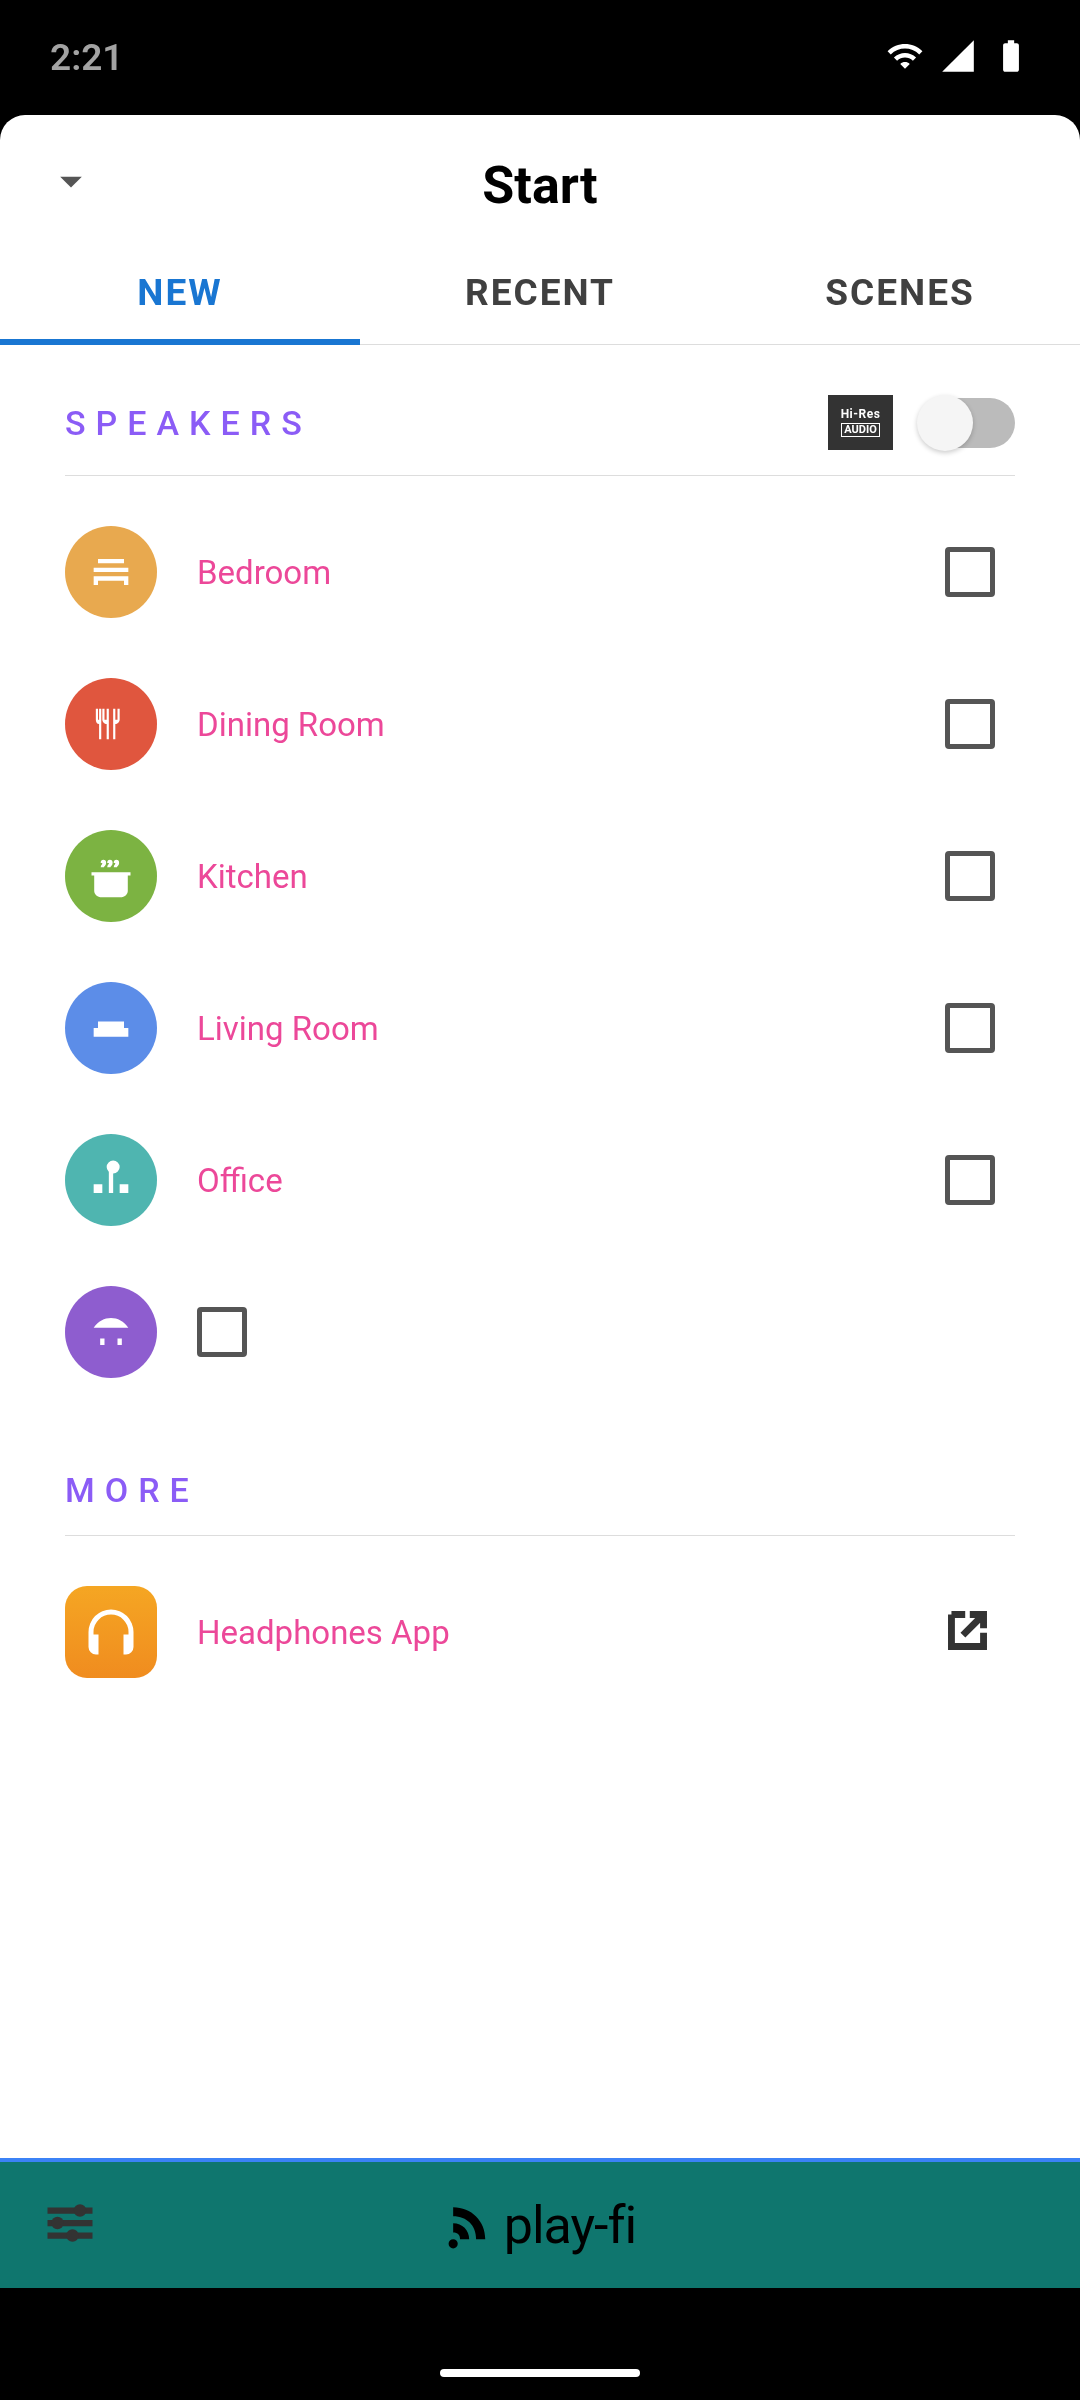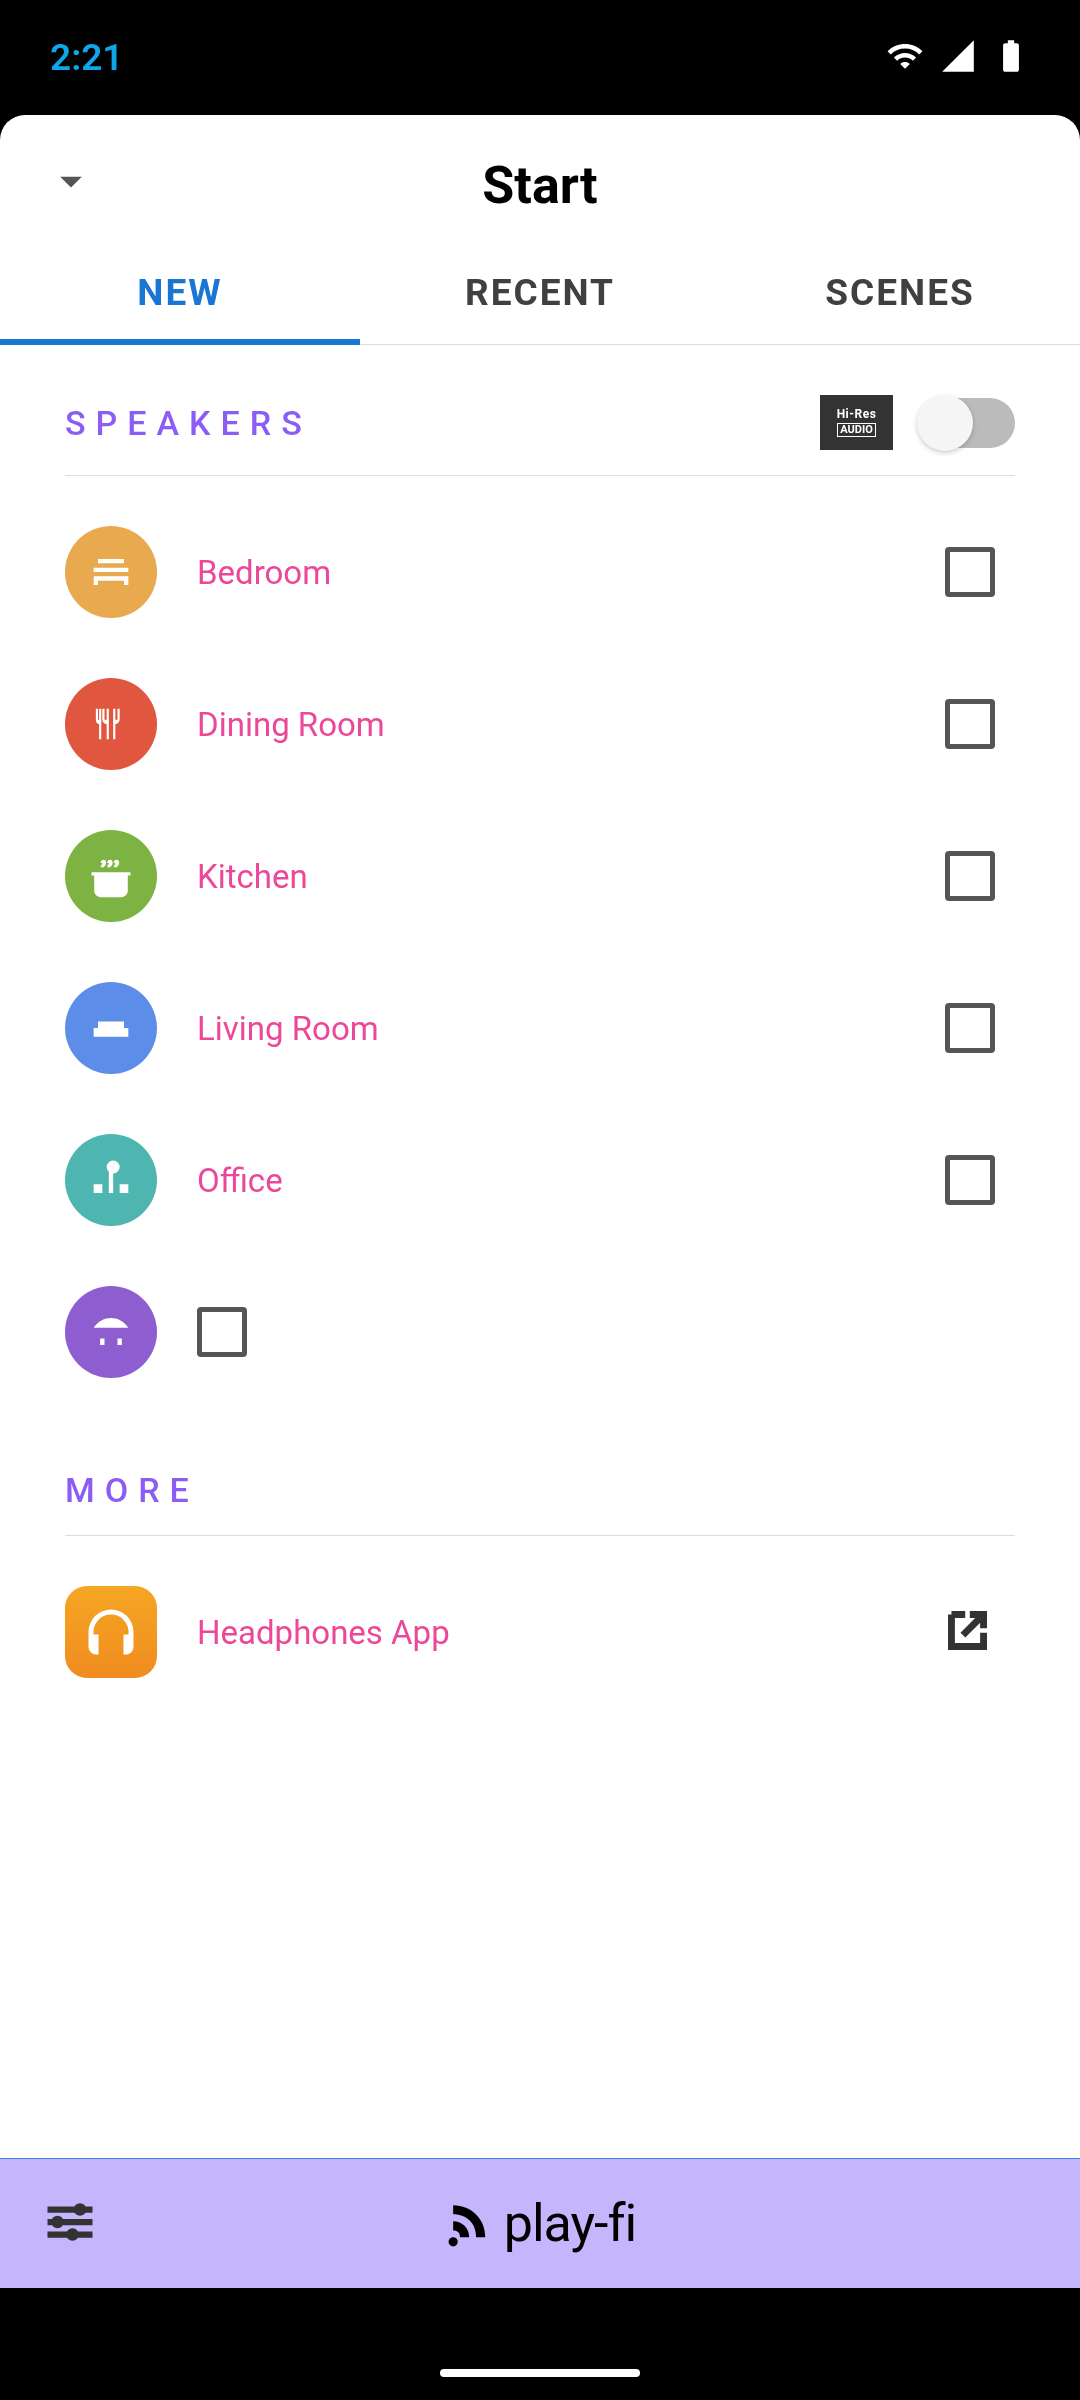--- a/index.html
+++ b/index.html
@@ -15,21 +15,21 @@
       position: relative;
       overflow: hidden;
     }
     .status-bar {
       height: 115px;
       background: #000;
       display: flex;
       justify-content: space-between;
       align-items: center;
       padding: 0 50px;
-      color: #0ea5e9;
+      color: #a3a3a3;
     }
     .status-time {
       font-size: 37px;
       font-weight: 600;
     }
     .status-icons {
       display: flex;
       gap: 15px;
       align-items: center;
     }
@@ -108,21 +108,21 @@
       font-weight: 500;
       letter-spacing: 10px;
       color: #8b5cf6;
     }
     .section-actions {
       display: flex;
       align-items: center;
       gap: 30px;
     }
     .hires-badge {
-      width: 73px;
+      width: 65px;
       height: 55px;
       background: #333;
       color: #fff;
       border: 1px solid #333;
       display: flex;
       flex-direction: column;
       align-items: center;
       justify-content: center;
       font-size: 11px;
       font-weight: 700;
@@ -205,25 +205,25 @@
     }
     .section-more {
       margin-top: 62px;
     }
     .bottom-bar {
       position: absolute;
       bottom: 0;
       left: 0;
       right: 0;
       height: 130px;
-      border-top: 1px solid #3b82f6;
+      border-top: 4px solid #3b82f6;
       display: flex;
       align-items: center;
       justify-content: center;
-      background: #c4b5fd;
+      background: #0f766e;
     }
     .settings-button {
       position: absolute;
       left: 40px;
     }
     .settings-button svg {
       width: 60px;
       height: 60px;
       fill: #333;
     }

